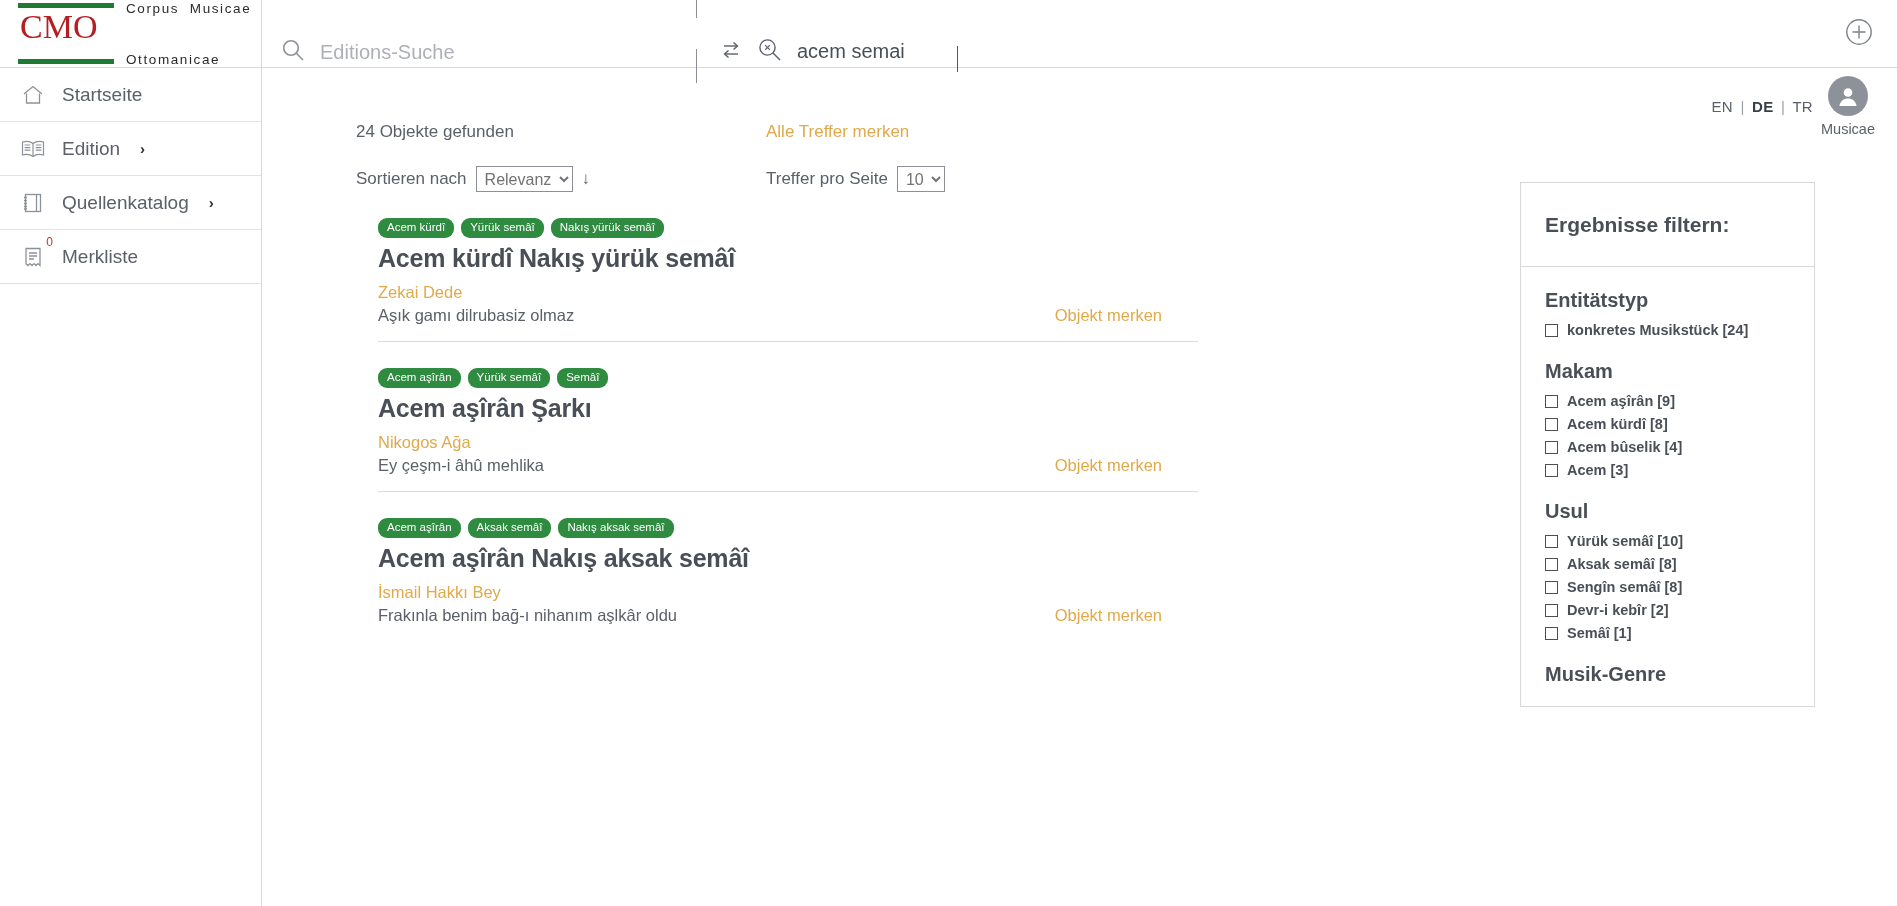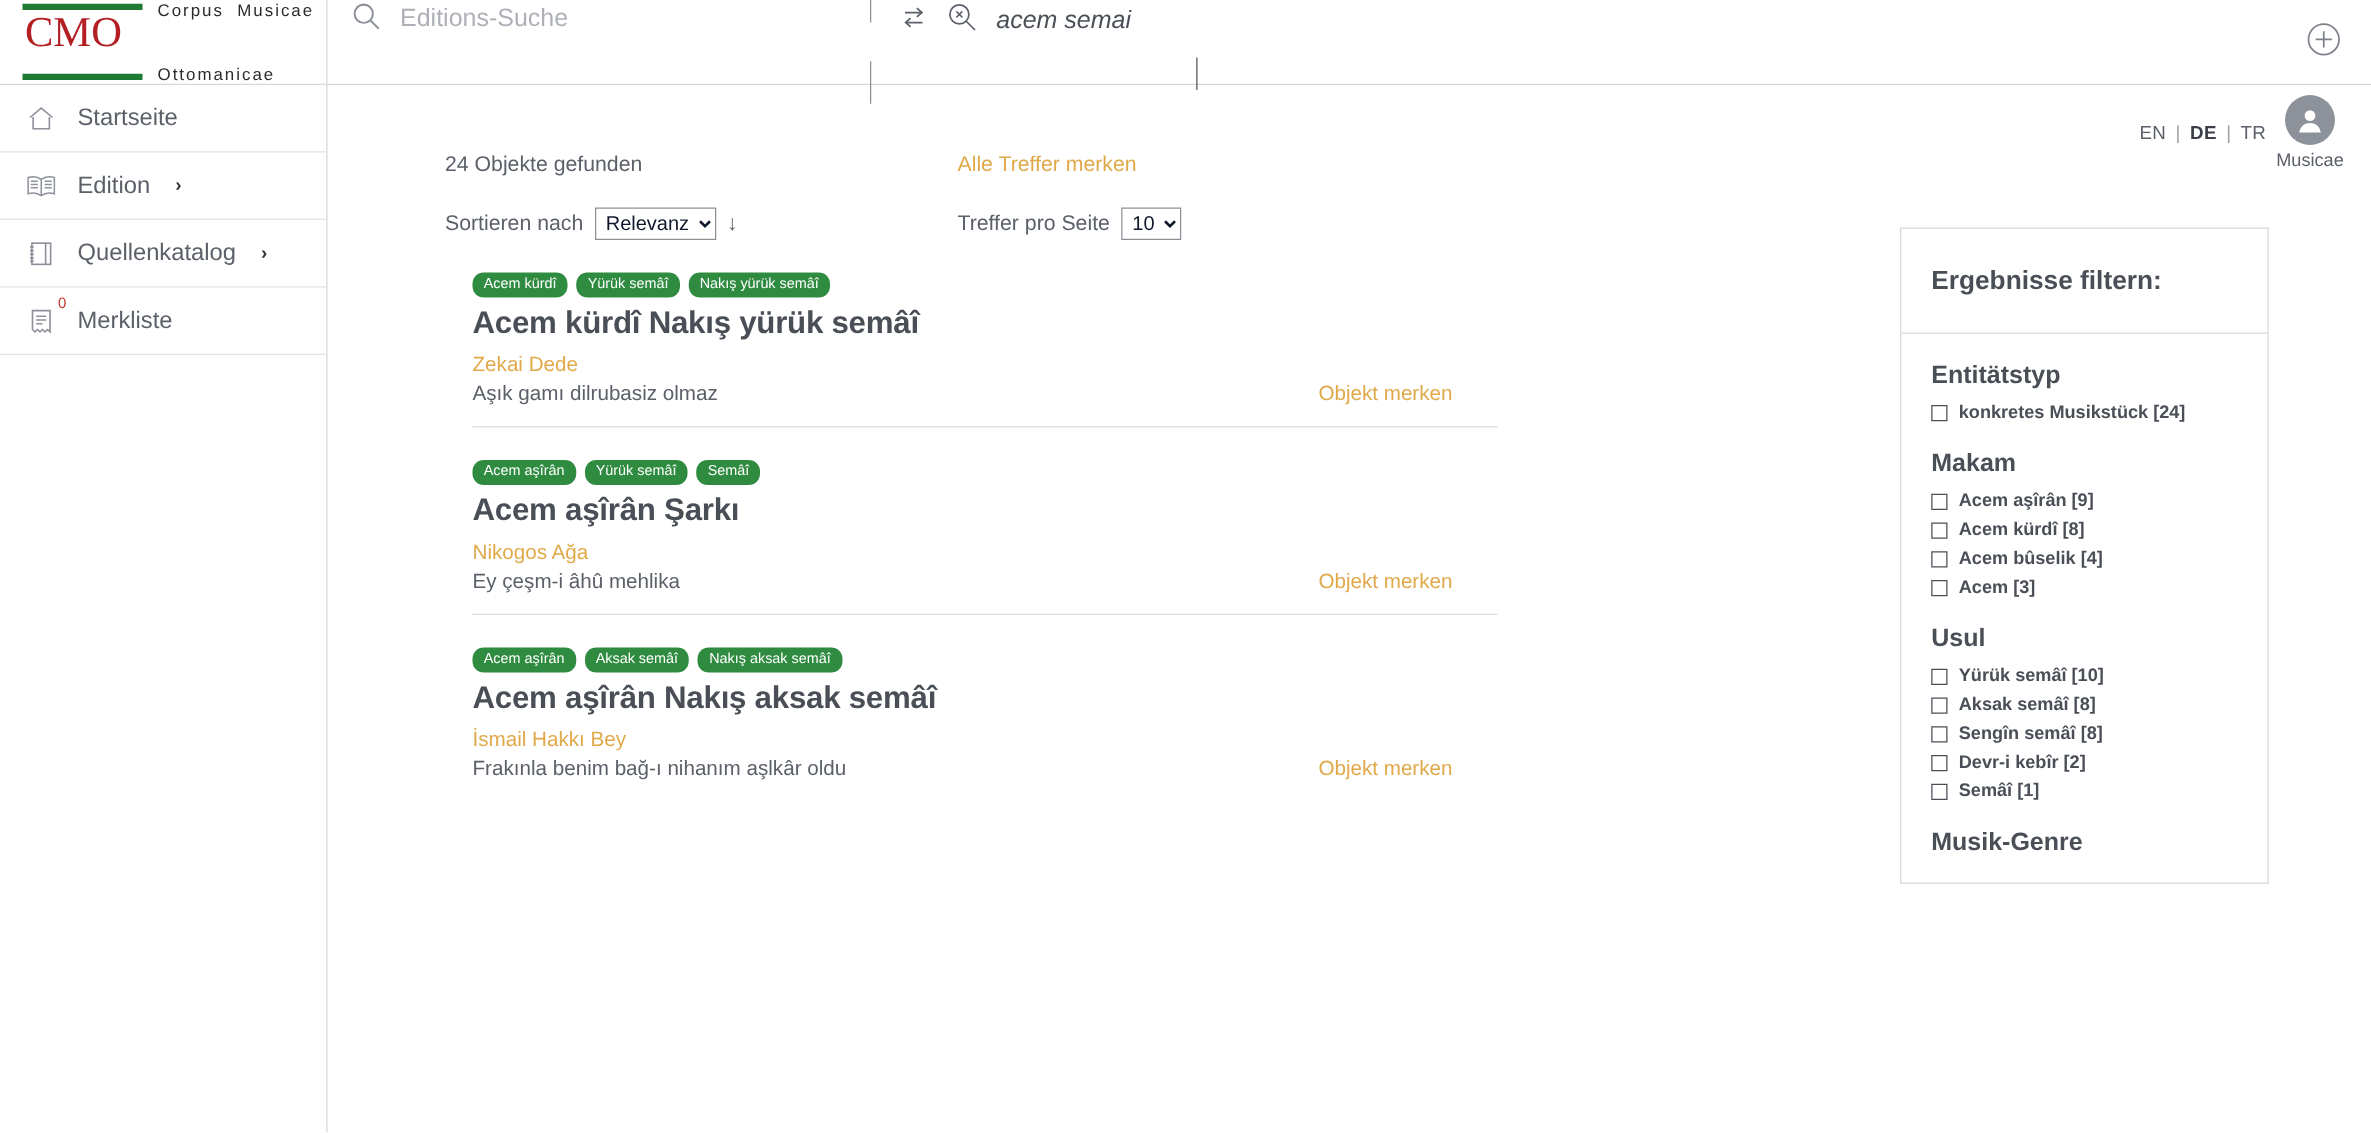--- a/index.html
+++ b/index.html
@@ -66,21 +66,21 @@
     color: #c0392b; font-size: 12px; line-height: 12px;
   }
 
   
   #main { flex: 1 1 auto; position: relative; height: 906px; }
 
   
   #topbar {
     height: 68px;
     border-bottom: 1px solid #d8d8d8;
-    display: flex; align-items: flex-start;
+    display: flex; align-items: flex-end;
     position: relative;
   }
   .search-left {
     display: flex; align-items: center; gap: 14px;
     padding-left: 18px; width: 434px;
   }
   .search-placeholder { color: #adb1b7; font-size: 20px; }
   .divider-vert {
     position: absolute;
     left: 434px; top: 0; bottom: 0;
@@ -89,21 +89,20 @@
   .divider-vert::before, .divider-vert::after {
     content: ""; position: absolute; left: 0; width: 1px;
     background: #8c9096;
   }
   .divider-vert::before { top: -16px; height: 34px; }
   .divider-vert::after { bottom: -16px; height: 34px; }
 
   .search-right {
     display: flex; align-items: center; gap: 14px;
     margin-left: 24px;
-    font-style: italic;
   }
   .search-term { font-size: 20px; color: #4a4f57; }
 
   .plus-btn {
     position: absolute; right: 24px; top: 50%;
     transform: translateY(-50%);
     cursor: pointer;
   }
 
   
@@ -134,21 +133,21 @@
   }
   .meta-left { width: 410px; }
   .meta-right { width: 400px; }
   .found-count { margin-bottom: 24px; }
   .merken-all {
     color: #e0a94a; font-size: 17px; cursor: pointer; margin-bottom: 24px;
   }
   .control-line { display: flex; align-items: center; gap: 9px; }
   select.mini {
     font-family: "Liberation Sans", sans-serif;
-    font-size: 16px; color: #0f172a;
+    font-size: 16px; color: #737373;
     padding: 2px 4px; height: 26px;
     border: 1px solid #8c9096; background: #fff;
     border-radius: 0;
   }
   .sort-arrow { font-size: 17px; color: #5b6069; cursor: pointer; }
 
   .result {
     padding-top: 26px;
     border-bottom: 1px solid #dcdcdc;
     padding-bottom: 16px;

